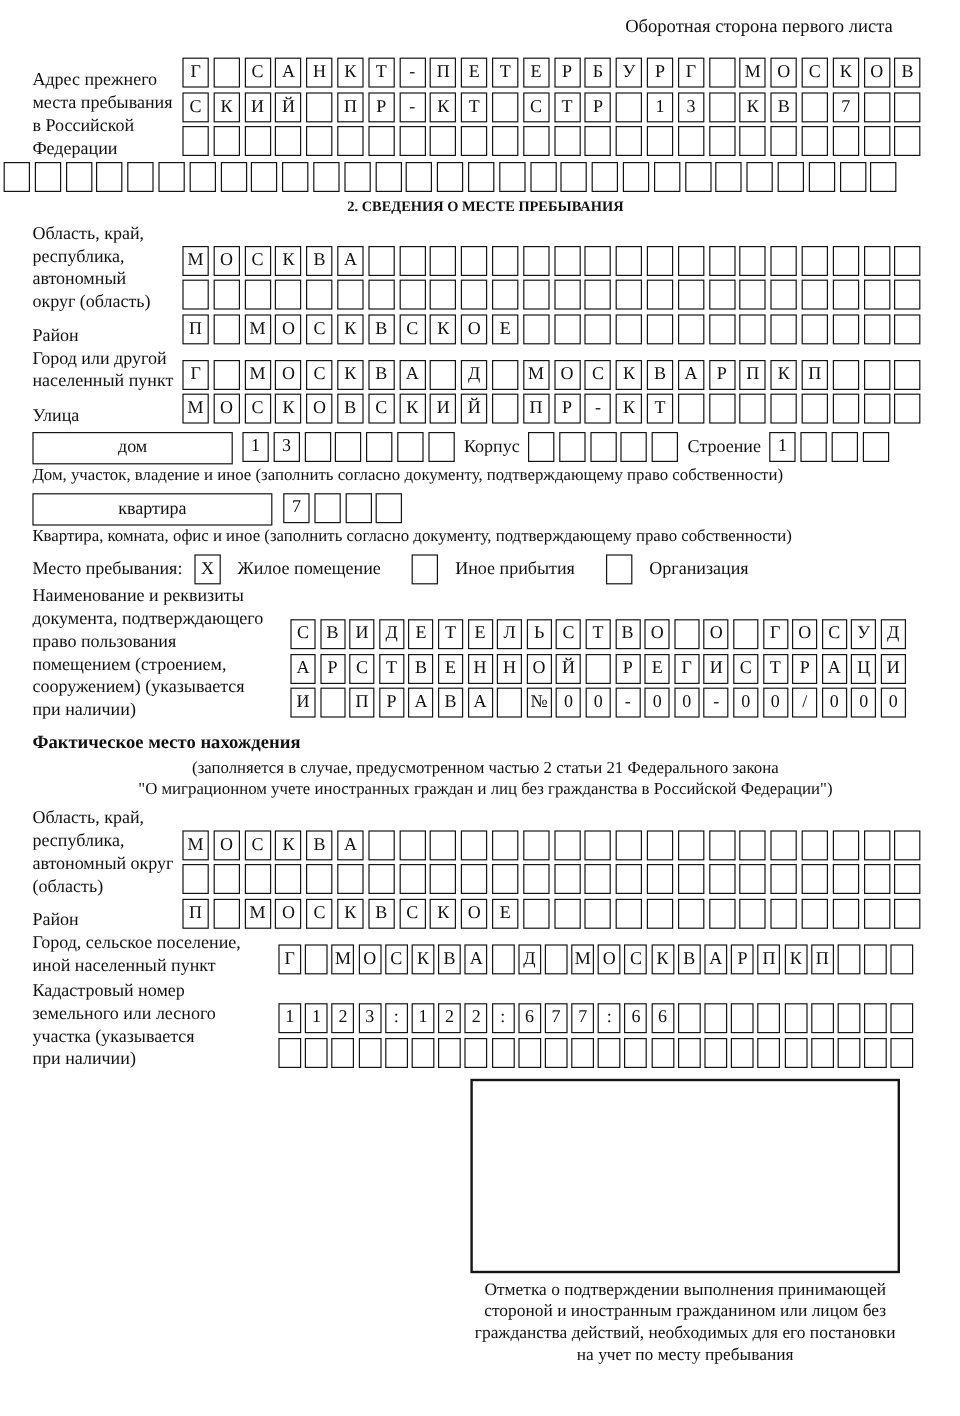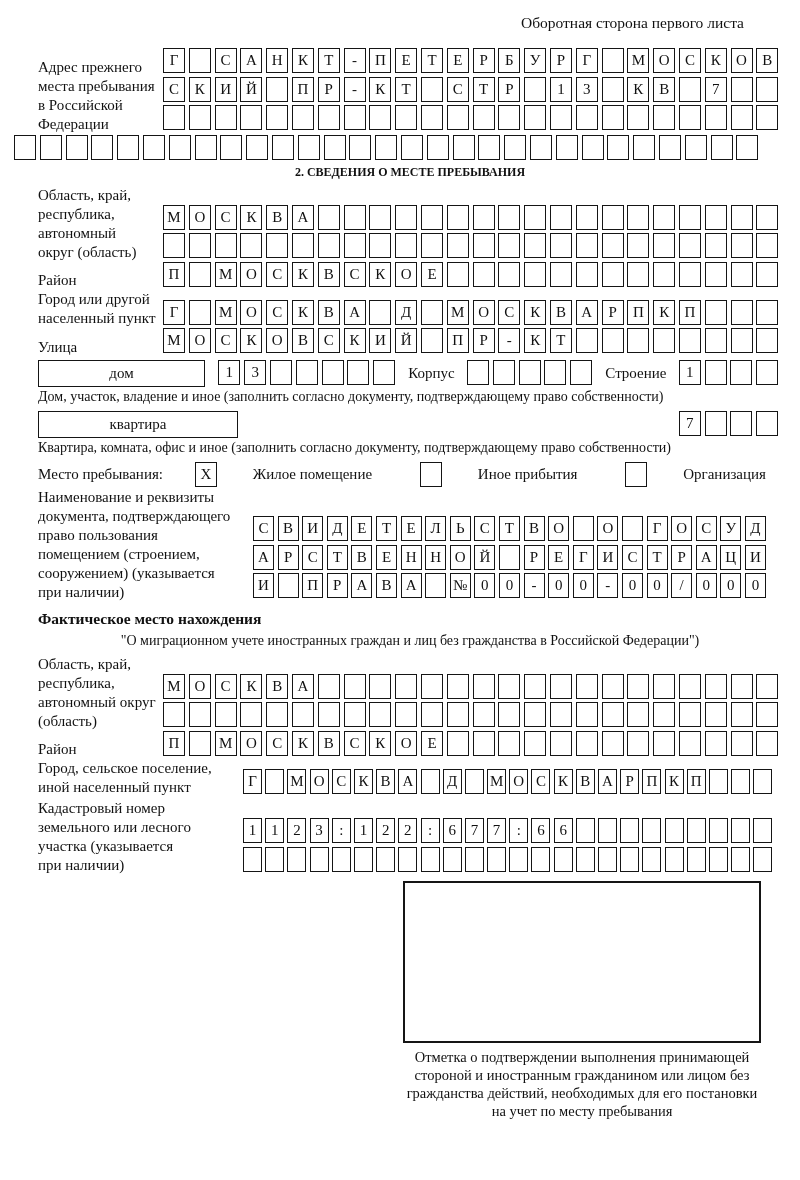--- a/index.html
+++ b/index.html
@@ -1,38 +1,38 @@
 <!DOCTYPE html>
 <html><head>
 <meta charset="utf-8">
 <style>
   html,body{margin:0;padding:0;background:#fff;}
   body{width:800px;height:1180px;overflow:hidden;font-family:"Liberation Serif",serif;color:#111;}
-  .page{box-sizing:border-box;width:800px;height:866px;padding:14px 18px 0 38px;position:relative;}
+  .page{box-sizing:border-box;width:800px;height:866px;padding:14px 18px 0 27px;position:relative;}
   .header-note{text-align:right;margin-right:38px;font-size:15.5px;margin-bottom:16px;}
   .field-row{display:flex;align-items:flex-end;}
   .flabel{white-space:pre-line;font-size:15px;line-height:19px;flex-shrink:0;}
   .w125{width:125px;}
   .w205{width:205px;}
   .w215{width:215px;}
   .rowstack{flex:1;}
   .cells{display:flex;height:25px;margin-bottom:3.5px;}
   .cell{box-sizing:border-box;flex:0 0 22px;width:22px;height:25px;border:1.6px solid #151515;margin-right:3.8px;display:flex;align-items:center;justify-content:center;font-size:15px;line-height:1;background:#fff;}
   .compact .cell{flex-basis:19px;width:19px;margin-right:3.2px;}
   .doc .cell{flex-basis:21px;width:21px;margin-right:3.6px;}
   .overflow-row{margin-left:-24px;margin-top:1px;}
   .caption-center{text-align:center;font-size:14px;margin:1px 0 5px 0;}
   .caption-left{font-size:14px;margin:1px 0 5px 0;}
   .section-title{text-align:center;font-weight:bold;font-size:12px;margin:5px 0 6px 0;}
-  .house-row{display:flex;align-items:center;margin-top:2px;height:29px;justify-content:space-between;}
+  .house-row{display:flex;align-items:center;margin-top:2px;height:29px;}
   .named-box{box-sizing:border-box;height:27px;border:1.6px solid #151515;display:flex;align-items:center;justify-content:center;font-size:15px;background:#fff;}
   .dom-box{width:167px;margin-right:8px;}
   .kv-box{width:200px;margin-right:9px;}
   .inline-label{font-size:15px;margin:0 7px 0 4px;white-space:nowrap;}
-  .stay-row{display:flex;align-items:center;font-size:15px;margin-top:6px;height:26px;justify-content:space-between;}
+  .stay-row{display:flex;align-items:center;font-size:15px;margin-top:6px;height:26px;}
   .stay-row .cell{margin:0 14px 0 10px;}
   .opt-label{margin-right:16px;}
   .center-note{width:680px;text-align:center;font-size:14px;margin:2px 0 8px 0;}
   .fact-title{font-weight:bold;font-size:15.5px;margin:8px 0 4px 0;}
   .fact-note{text-align:center;font-size:14px;line-height:18px;margin-bottom:5px;}
   .offset-rows{margin-top:21px;}
   .stamp-area{margin-top:6px;margin-left:365px;width:392px;}
   .stamp-box{box-sizing:border-box;width:358px;height:162px;border:2px solid #151515;background:#fff;}
   .stamp-caption{width:392px;margin-left:-17px;text-align:center;font-size:14.5px;line-height:18px;margin-top:5px;white-space:pre-line;}
   .mb2{margin-bottom:2px;}
@@ -441,20 +441,21 @@
           <span class="cell">/</span>
           <span class="cell">0</span>
           <span class="cell">0</span>
           <span class="cell">0</span>
         </div>
     </div>
   </div>
 
   <div class="fact-title">Фактическое место нахождения</div>
   <div class="fact-note">
+    <div>(заполняется в случае, предусмотренном частью 2 статьи 21 Федерального закона</div>
     <div>"О миграционном учете иностранных граждан и лиц без гражданства в Российской Федерации")</div>
   </div>
 
   <div class="field-row">
     <div class="flabel w125">Область, край,
 республика,
 автономный округ
 (область)</div>
     <div class="rowstack">
       <div class="cells">

